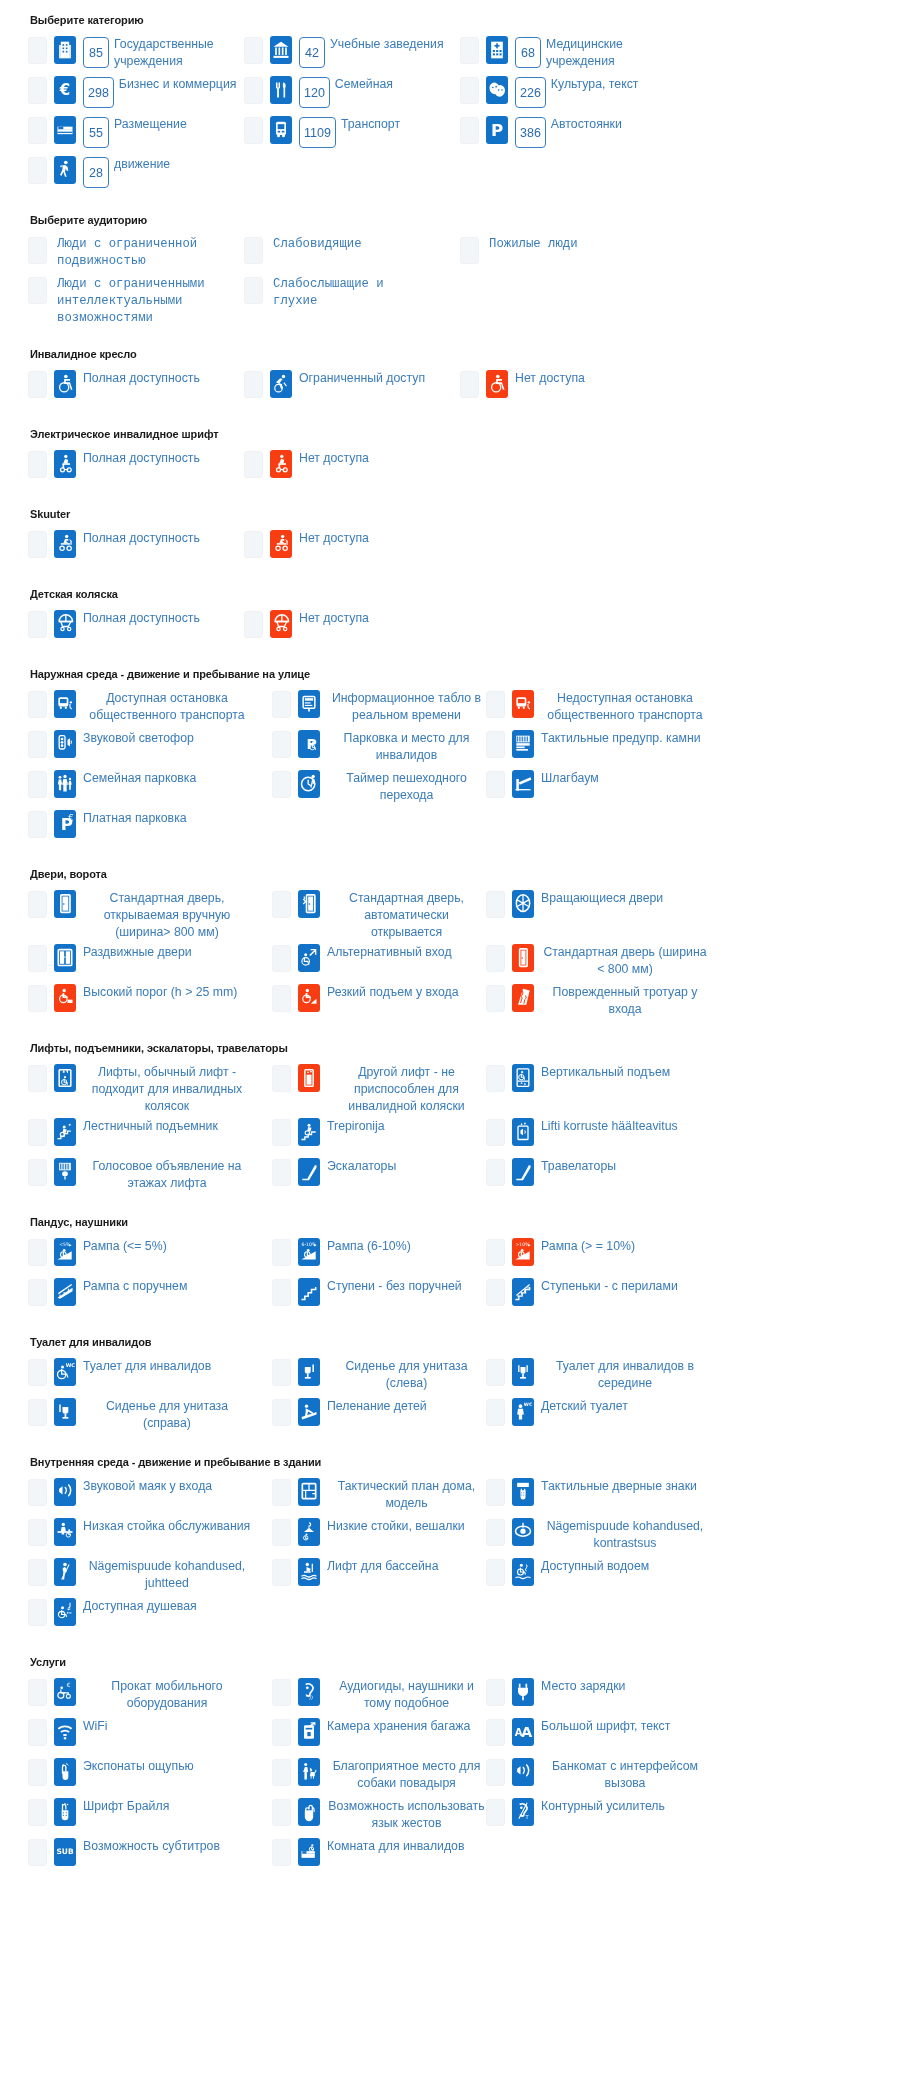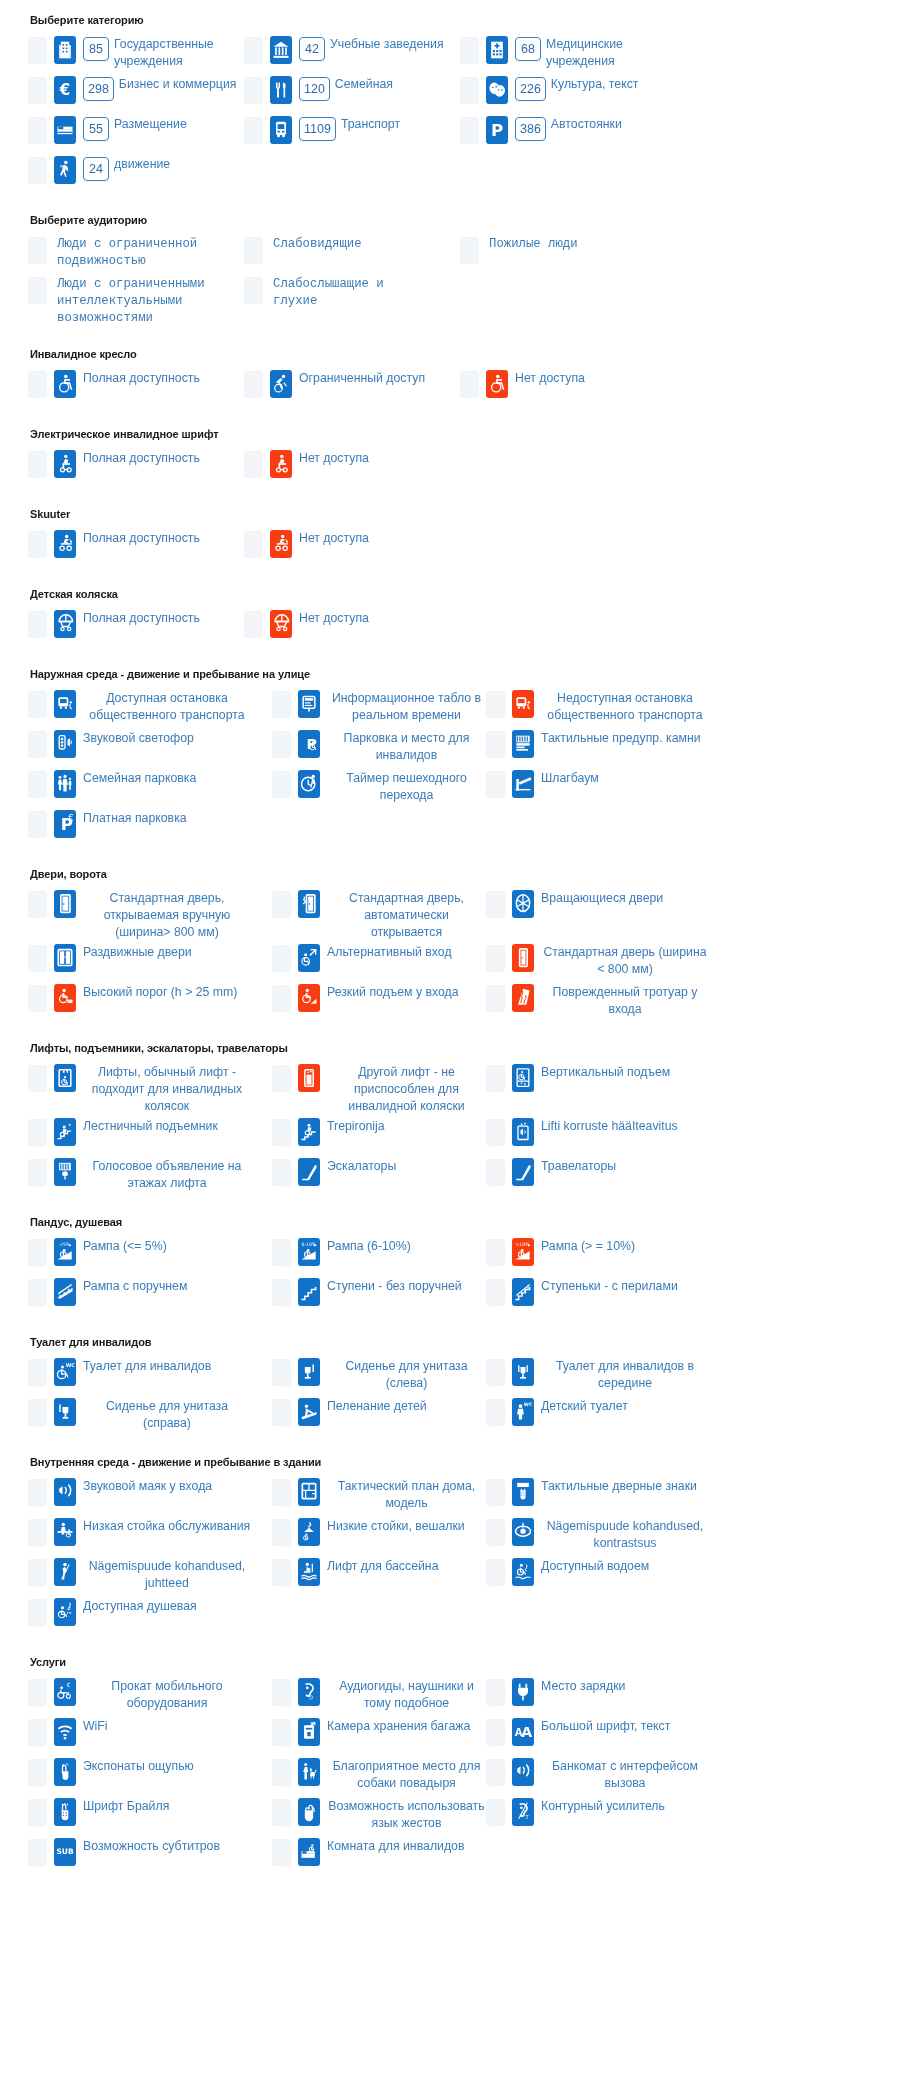--- a/index.html
+++ b/index.html
@@ -68,21 +68,21 @@
     align-items: center;
     justify-content: center;
     overflow: hidden;
   }
   .pic.red { background: #f93d13; }
   .pic svg { display: block; }
 
   .count {
     flex: 0 0 auto;
     min-width: 26px;
-    height: 24px;
+    height: 31px;
     border: 1px solid #3a7fc4;
     border-radius: 4px;
     color: #2b6cb0;
     font-size: 12.5px;
     display: flex;
     align-items: center;
     justify-content: center;
     padding: 0 4px;
     margin-right: 5px;
     margin-top: 2px;
@@ -236,21 +236,21 @@
           <span class="lbl">Автостоянки</span>
         </div>
         <div class="item">
           <span class="cb"></span>
           <span class="pic">
             <svg width="20" height="24" viewBox="0 0 24 28" fill="#ffffff">
               <circle cx="13" cy="5" r="2.2"></circle>
               <path d="M12 8 l3 2 1 5 -2 0 -1-3 -1 4 2 6 -2 0 -2-6 -2 5 -2-1 3-7 0-4 -2 2 -1-2 z"></path>
             </svg>
           </span>
-          <span class="count">24</span>
+          <span class="count">28</span>
           <span class="lbl">движение</span>
         </div>
       </div>
     </div>
     <div class="section">
       <div class="section-title">Выберите аудиторию</div>
       <div class="grid">
         <div class="item audience">
           <span class="cb"></span>
           <span class="lbl">Люди с ограниченной подвижностью</span>
@@ -779,21 +779,21 @@
           <span class="pic">
             <svg width="20" height="24" viewBox="0 0 24 28" fill="#ffffff">
               <path d="M4 22 L10 22 L19 6 L21 6 L21 9 L12 24 L4 24 z"></path>
             </svg>
           </span>
           <span class="lbl">Травелаторы</span>
         </div>
       </div>
     </div>
     <div class="section">
-      <div class="section-title">Пандус, душевая</div>
+      <div class="section-title">Пандус, наушники</div>
       <div class="grid wide">
         <div class="item">
           <span class="cb"></span>
           <span class="pic">
             <svg width="20" height="24" viewBox="0 0 24 28" fill="#ffffff">
               <text x="5" y="7" font-size="5.5" font-family="DejaVu Sans" fill="#fff">&lt;5%</text>
               <path d="M17 4.5 l3 1.5 -3 1.5 z" fill="#fff"></path>
               <circle cx="11" cy="12" r="1.6"></circle>
               <path d="M10 14 v4 h4" stroke="#fff" stroke-width="1.4" fill="none"></path>
               <circle cx="10" cy="17" r="3.4" fill="none" stroke="#fff" stroke-width="1.3"></circle>

